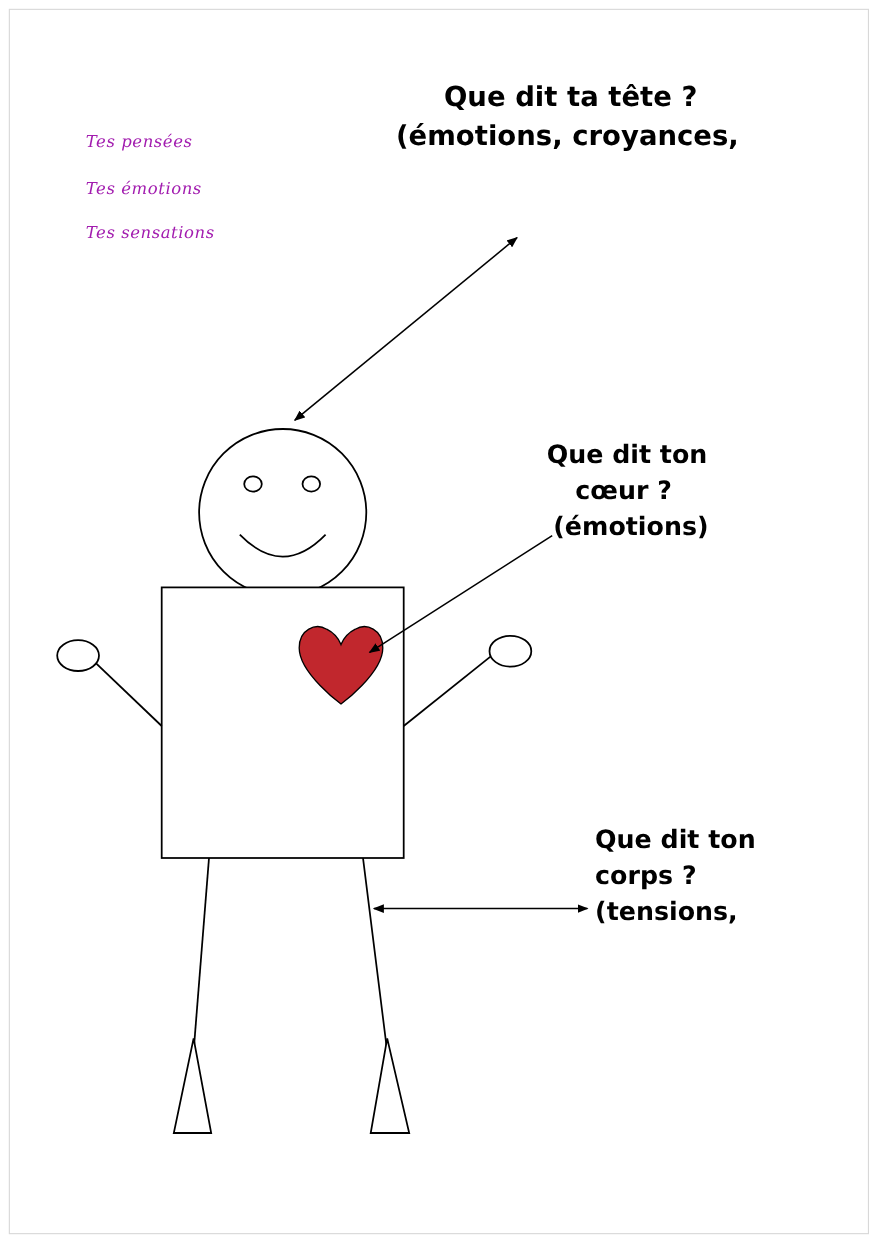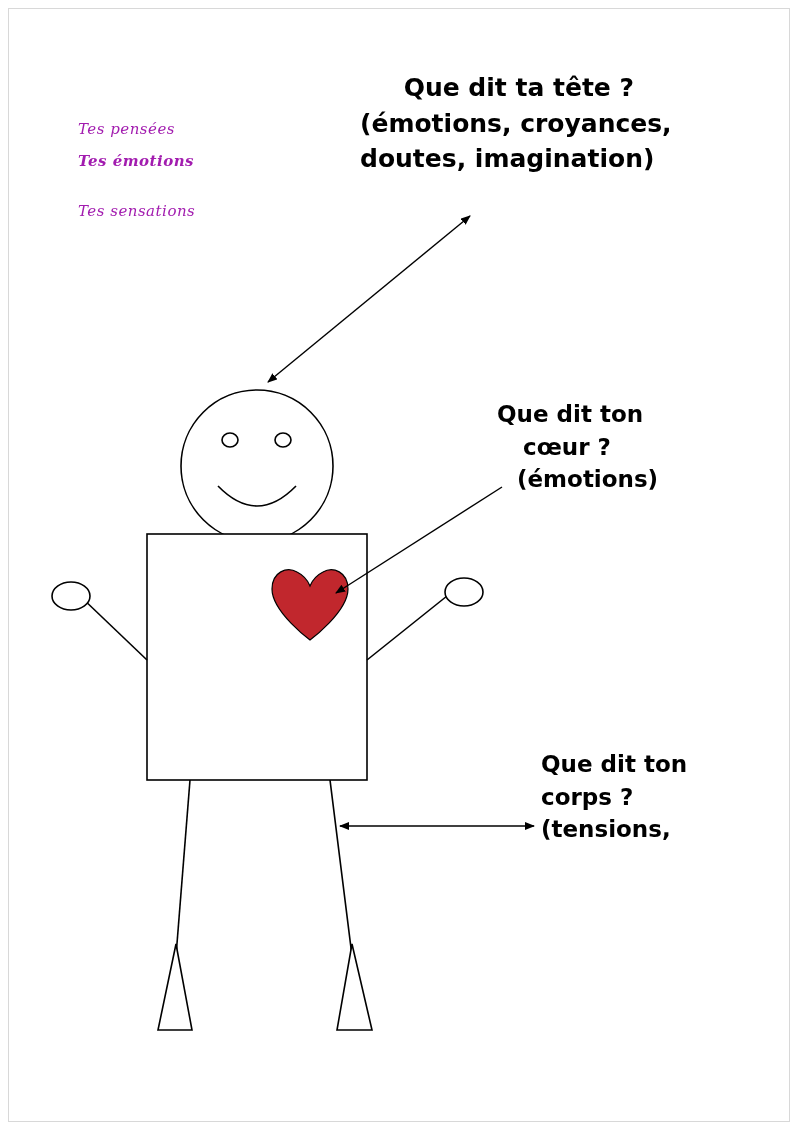--- a/index.html
+++ b/index.html
@@ -75,33 +75,32 @@
   }
 </style>
 </head>
 <body>
 
 <div id="page">
 
   <div id="page-border"></div>
 
   <div class="hand-note" style="left:78px; top:120px;">Tes pensées</div>
-  <div class="hand-note" style="left:78px; top:152px;font-weight:bold;">Tes émotions</div>
+  <div class="hand-note" style="left:78px; top:162px;">Tes émotions</div>
   <div class="hand-note" style="left:78px; top:202px;">Tes sensations</div>
 
   <div class="callout" id="callout-head">
     <span class="line first">Que dit ta tête ?</span>
     <span class="line">(émotions, croyances,</span>
-    <span class="line">doutes, imagination)</span>
   </div>
 
   <div class="callout" id="callout-heart">
     <span class="line">Que dit ton</span>
     <span class="line" style="padding-left:26px;">cœur ?</span>
-    <span class="line" style="padding-left:6px;margin-left:14px;">(émotions)</span>
+    <span class="line" style="padding-left:6px;">(émotions)</span>
   </div>
 
   <div class="callout" id="callout-body">
     <span class="line">Que dit ton</span>
     <span class="line">corps ?</span>
     <span class="line">(tensions,</span>
   </div>
 
   <svg class="overlay" viewBox="0 0 800 1132" xmlns="http://www.w3.org/2000/svg">
 

